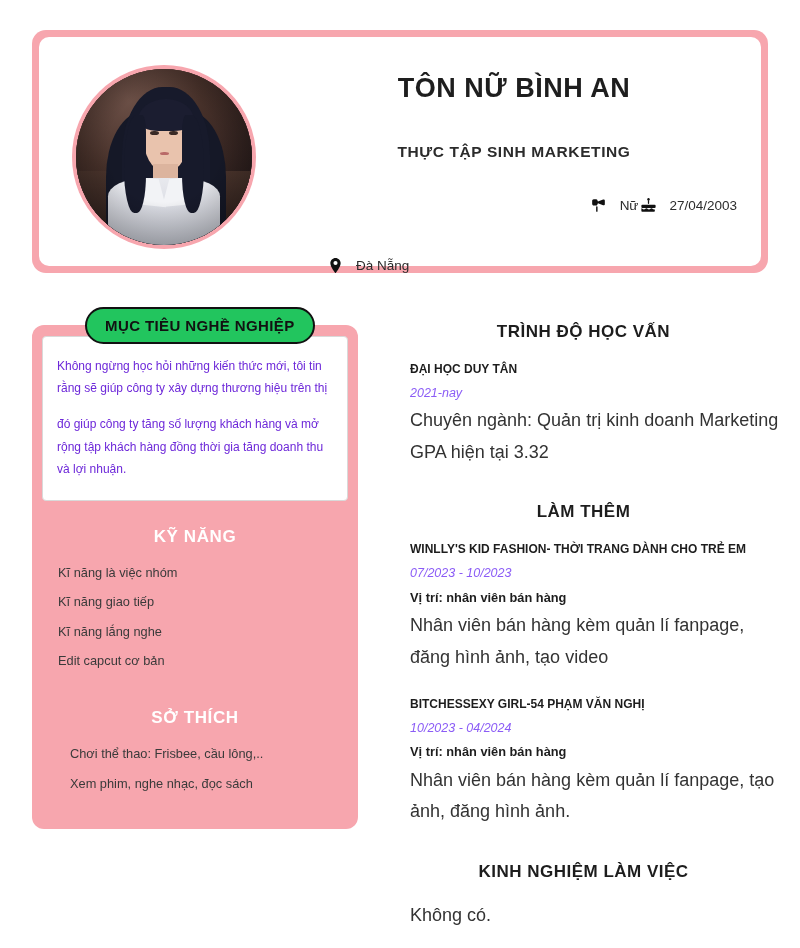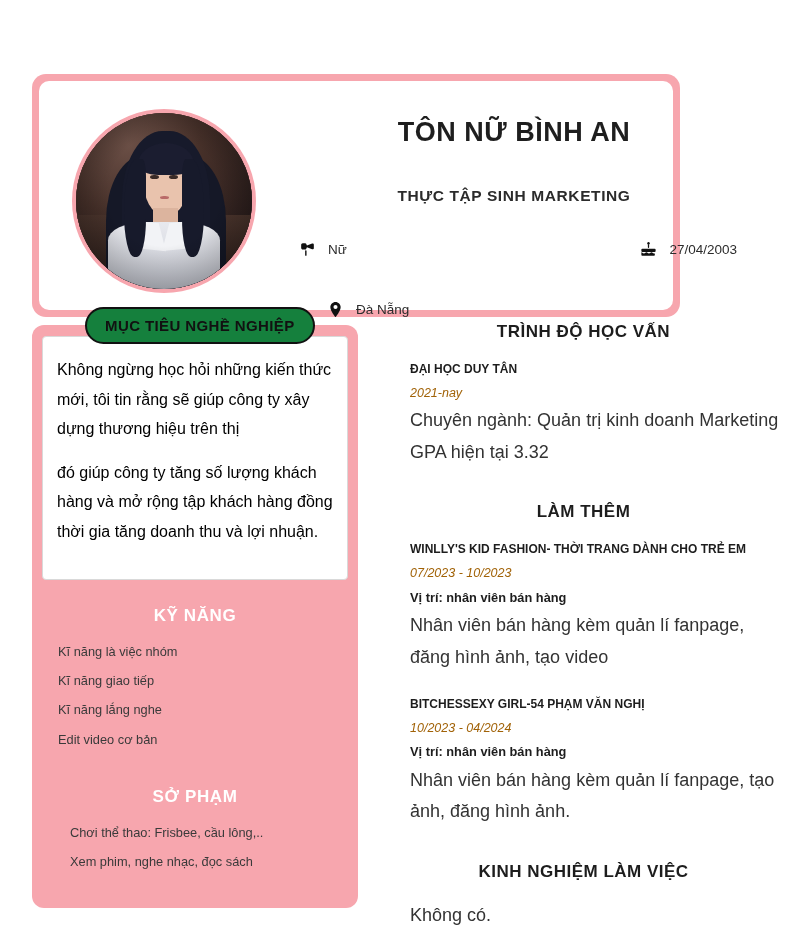--- a/index.html
+++ b/index.html
@@ -14,26 +14,25 @@
     color: #333333;
     position: relative;
     overflow: hidden;
   }
 
   
   .header {
     position: absolute;
     left: 32px;
     top: 30px;
-    width: 648px;
+    width: 736px;
     height: 243px;
     background: #f7a6ae;
     border-radius: 14px;
     box-sizing: border-box;
-    margin-top: 44px;
   }
   .header-inner {
     position: absolute;
     left: 7px;
     top: 7px;
     right: 7px;
     bottom: 7px;
     background: #ffffff;
     border-radius: 10px;
   }
@@ -140,21 +139,21 @@
     font-weight: bold;
     letter-spacing: 0.6px;
     color: #2b2b2b;
   }
   .meta-row {
     position: absolute;
     left: 258px;
     top: 158px;
     width: 440px;
     display: flex;
-    justify-content: space-between;
+    justify-content: flex-end;
   }
   .meta-row2 {
     position: absolute;
     left: 258px;
     top: 218px;
     width: 440px;
     display: flex;
     justify-content: flex-start;
     padding-left: 28px;
     box-sizing: border-box;
@@ -187,38 +186,38 @@
     background: #ffffff;
     border: 1px solid #d9d9d9;
     border-radius: 4px;
     padding: 18px 14px 16px 14px;
     box-sizing: border-box;
   }
   .goal-title-pill {
     position: absolute;
     left: 85px;
     top: 307px;
-    background: #15803d;
+    background: #22c55e;
     border: 2px solid #111111;
     border-radius: 22px;
     padding: 8px 18px;
     font-size: 15px;
     font-weight: bold;
     letter-spacing: 0.4px;
     color: #111;
     z-index: 5;
     white-space: nowrap;
   }
   .goal-p {
-    font-size: 16px;
+    font-size: 12px;
     line-height: 1.85;
-    color: #000000;
+    color: #6d28d9;
     margin: 0 0 14px 0;
   }
-  .goal-p:last-child { margin-bottom: 16px; }
+  .goal-p:last-child { margin-bottom: 4px; }
 
   .sec-title-pink {
     text-align: center;
     font-size: 17px;
     font-weight: bold;
     color: #ffffff;
     letter-spacing: 0.6px;
     margin: 26px 0 18px 0;
   }
   .pink-list {
@@ -256,21 +255,21 @@
     font-size: 12px;
     font-weight: bold;
     color: #1d1d1d;
     line-height: 1.55;
     text-transform: uppercase;
     margin-bottom: 3px;
   }
   .r-date {
     font-size: 12.5px;
     font-style: italic;
-    color: #a16207;
+    color: #8b5cf6;
     line-height: 1.9;
   }
   .r-sub {
     font-size: 12.8px;
     font-weight: bold;
     color: #1d1d1d;
     line-height: 1.9;
   }
   .r-text {
     font-size: 18px;
@@ -352,24 +351,24 @@
   <div class="goal-box">
     <p class="goal-p">Không ngừng học hỏi những kiến thức mới, tôi tin rằng sẽ giúp công ty xây dựng thương hiệu trên thị</p>
     <p class="goal-p">đó giúp công ty tăng số lượng khách hàng và mở rộng tập khách hàng đồng thời gia tăng doanh thu và lợi nhuận.</p>
   </div>
 
   <div class="sec-title-pink">KỸ NĂNG</div>
   <ul class="pink-list">
     <li>Kĩ năng là việc nhóm</li>
     <li>Kĩ năng giao tiếp</li>
     <li>Kĩ năng lắng nghe</li>
-    <li>Edit video cơ bản</li>
+    <li>Edit capcut cơ bản</li>
   </ul>
 
-  <div class="sec-title-pink">SỞ PHẠM</div>
+  <div class="sec-title-pink">SỞ THÍCH</div>
   <ul class="pink-list indent">
     <li>Chơi thể thao: Frisbee, cầu lông,..</li>
     <li>Xem phim, nghe nhạc, đọc sách</li>
   </ul>
 </div>
 
 <div class="right-col">
 
   <div class="sec-title-dark">TRÌNH ĐỘ HỌC VẤN</div>
   <div class="r-entry">

